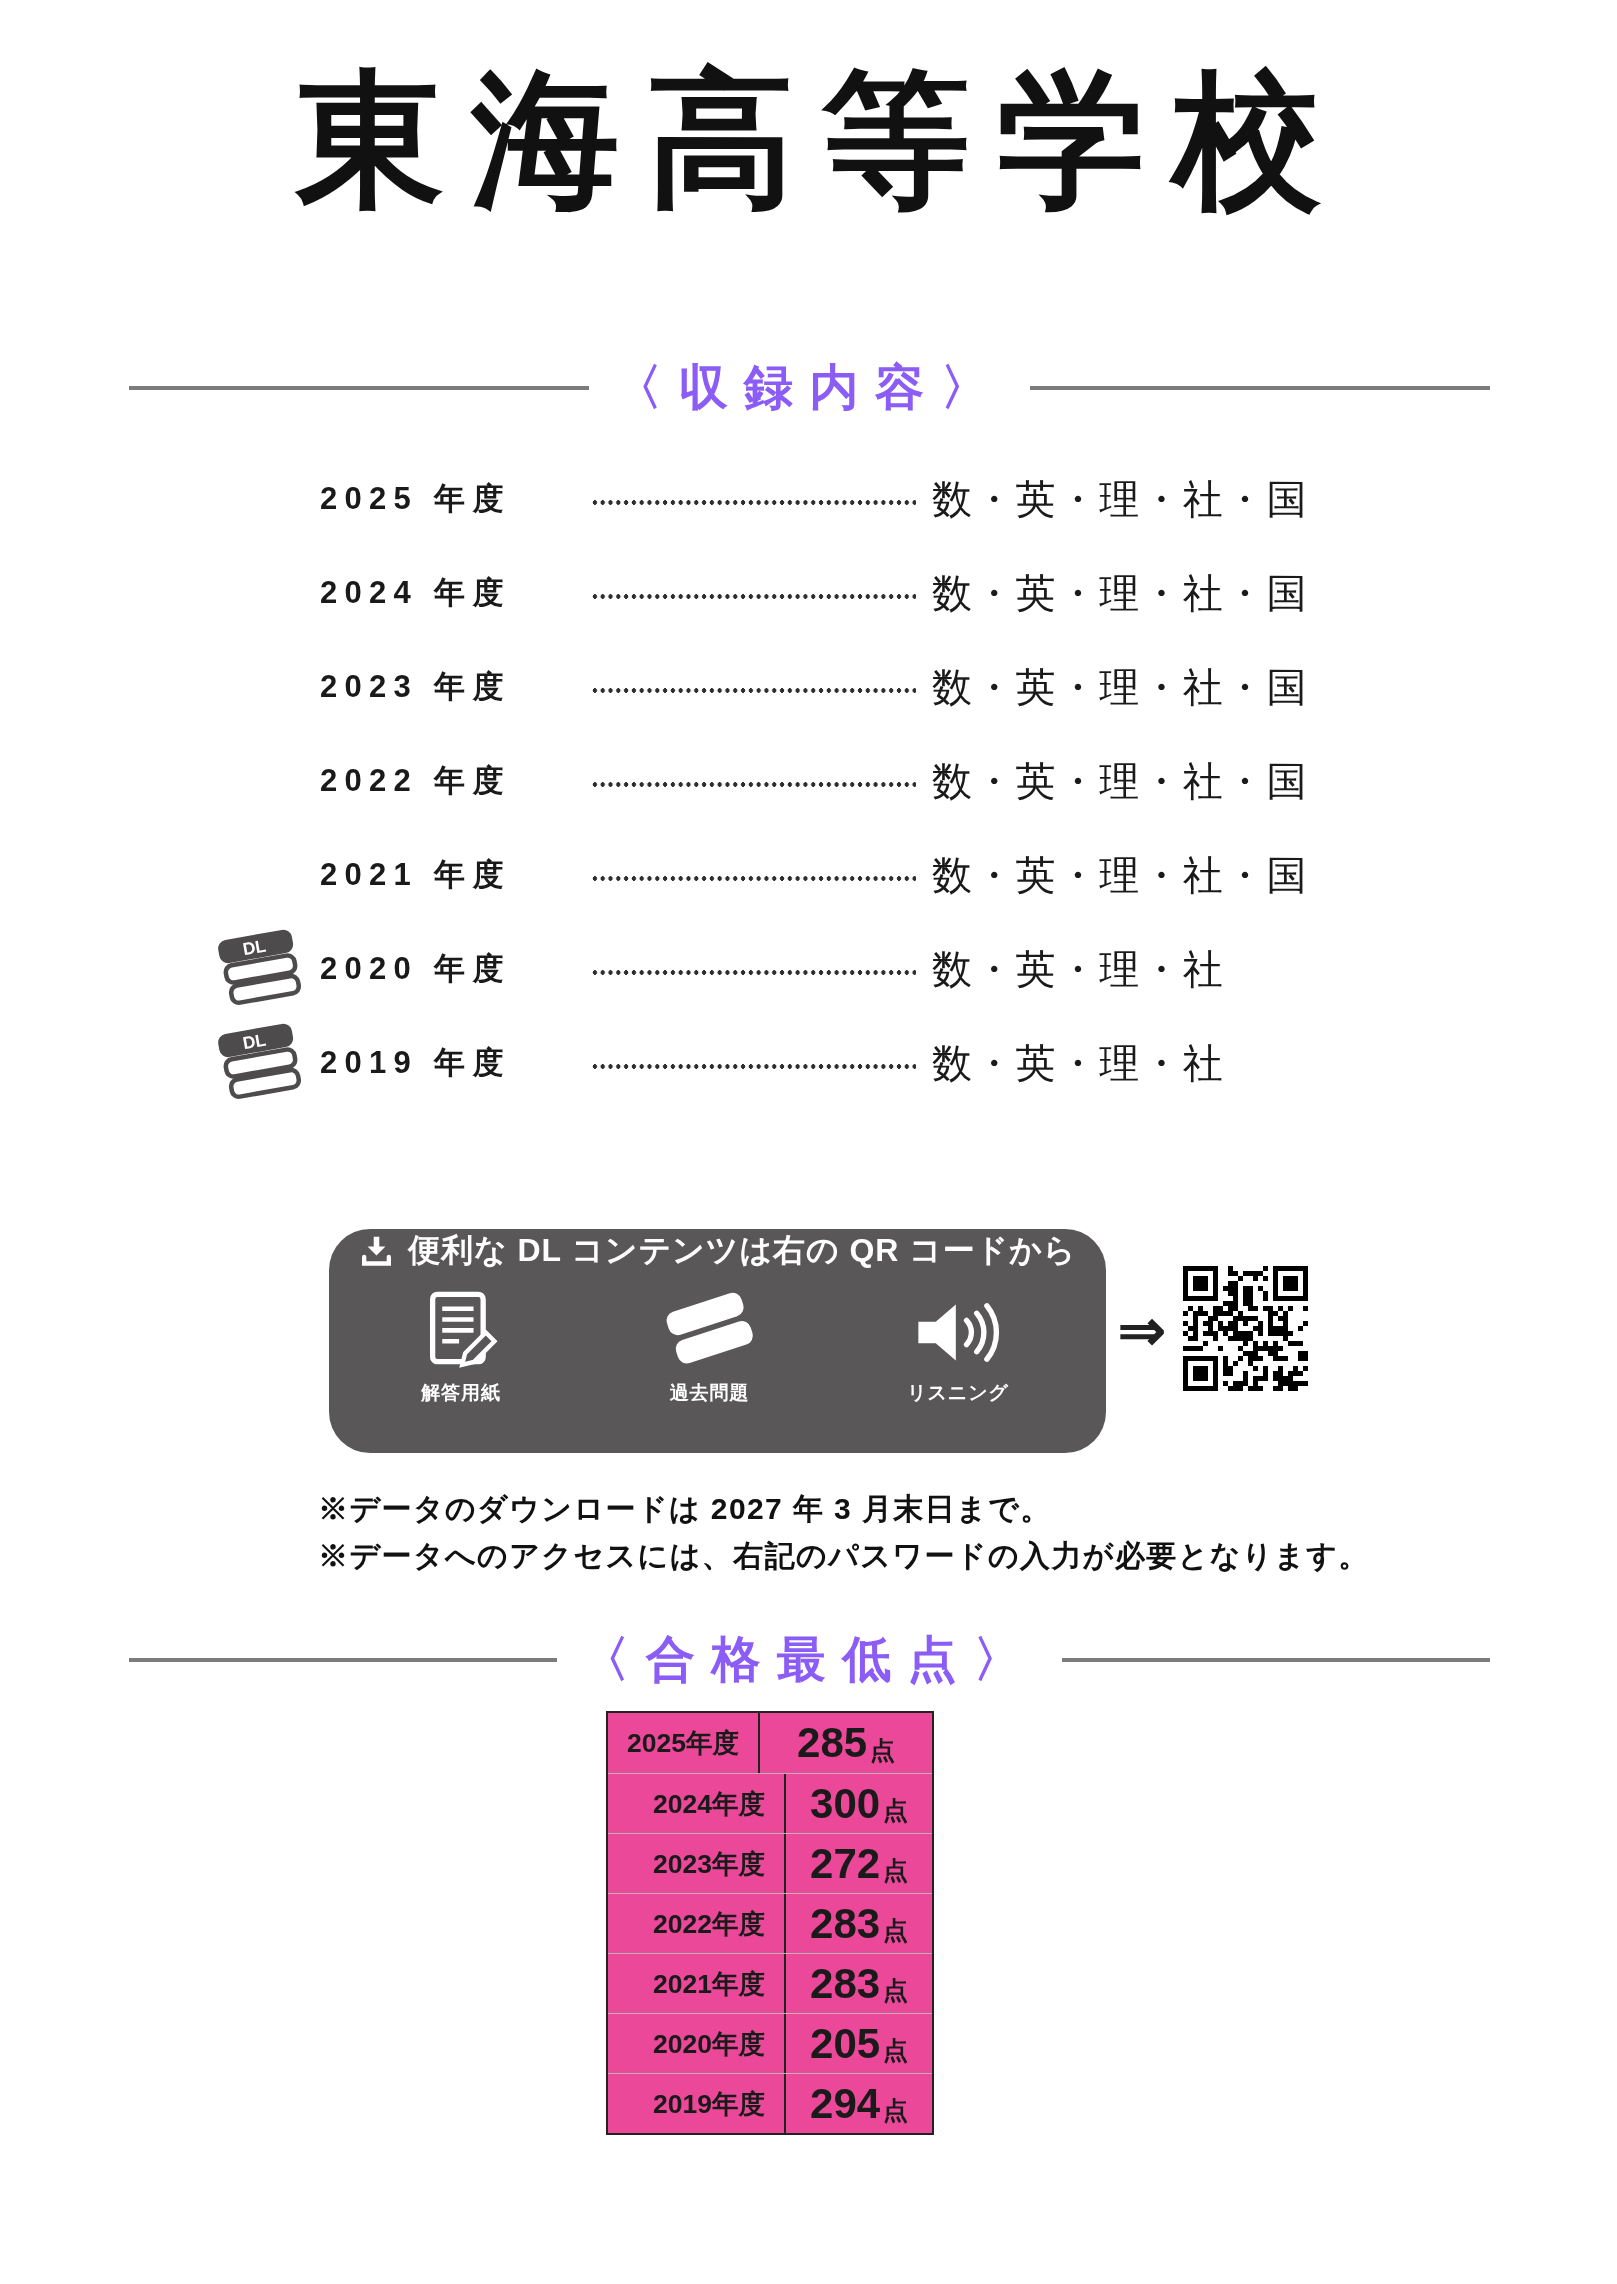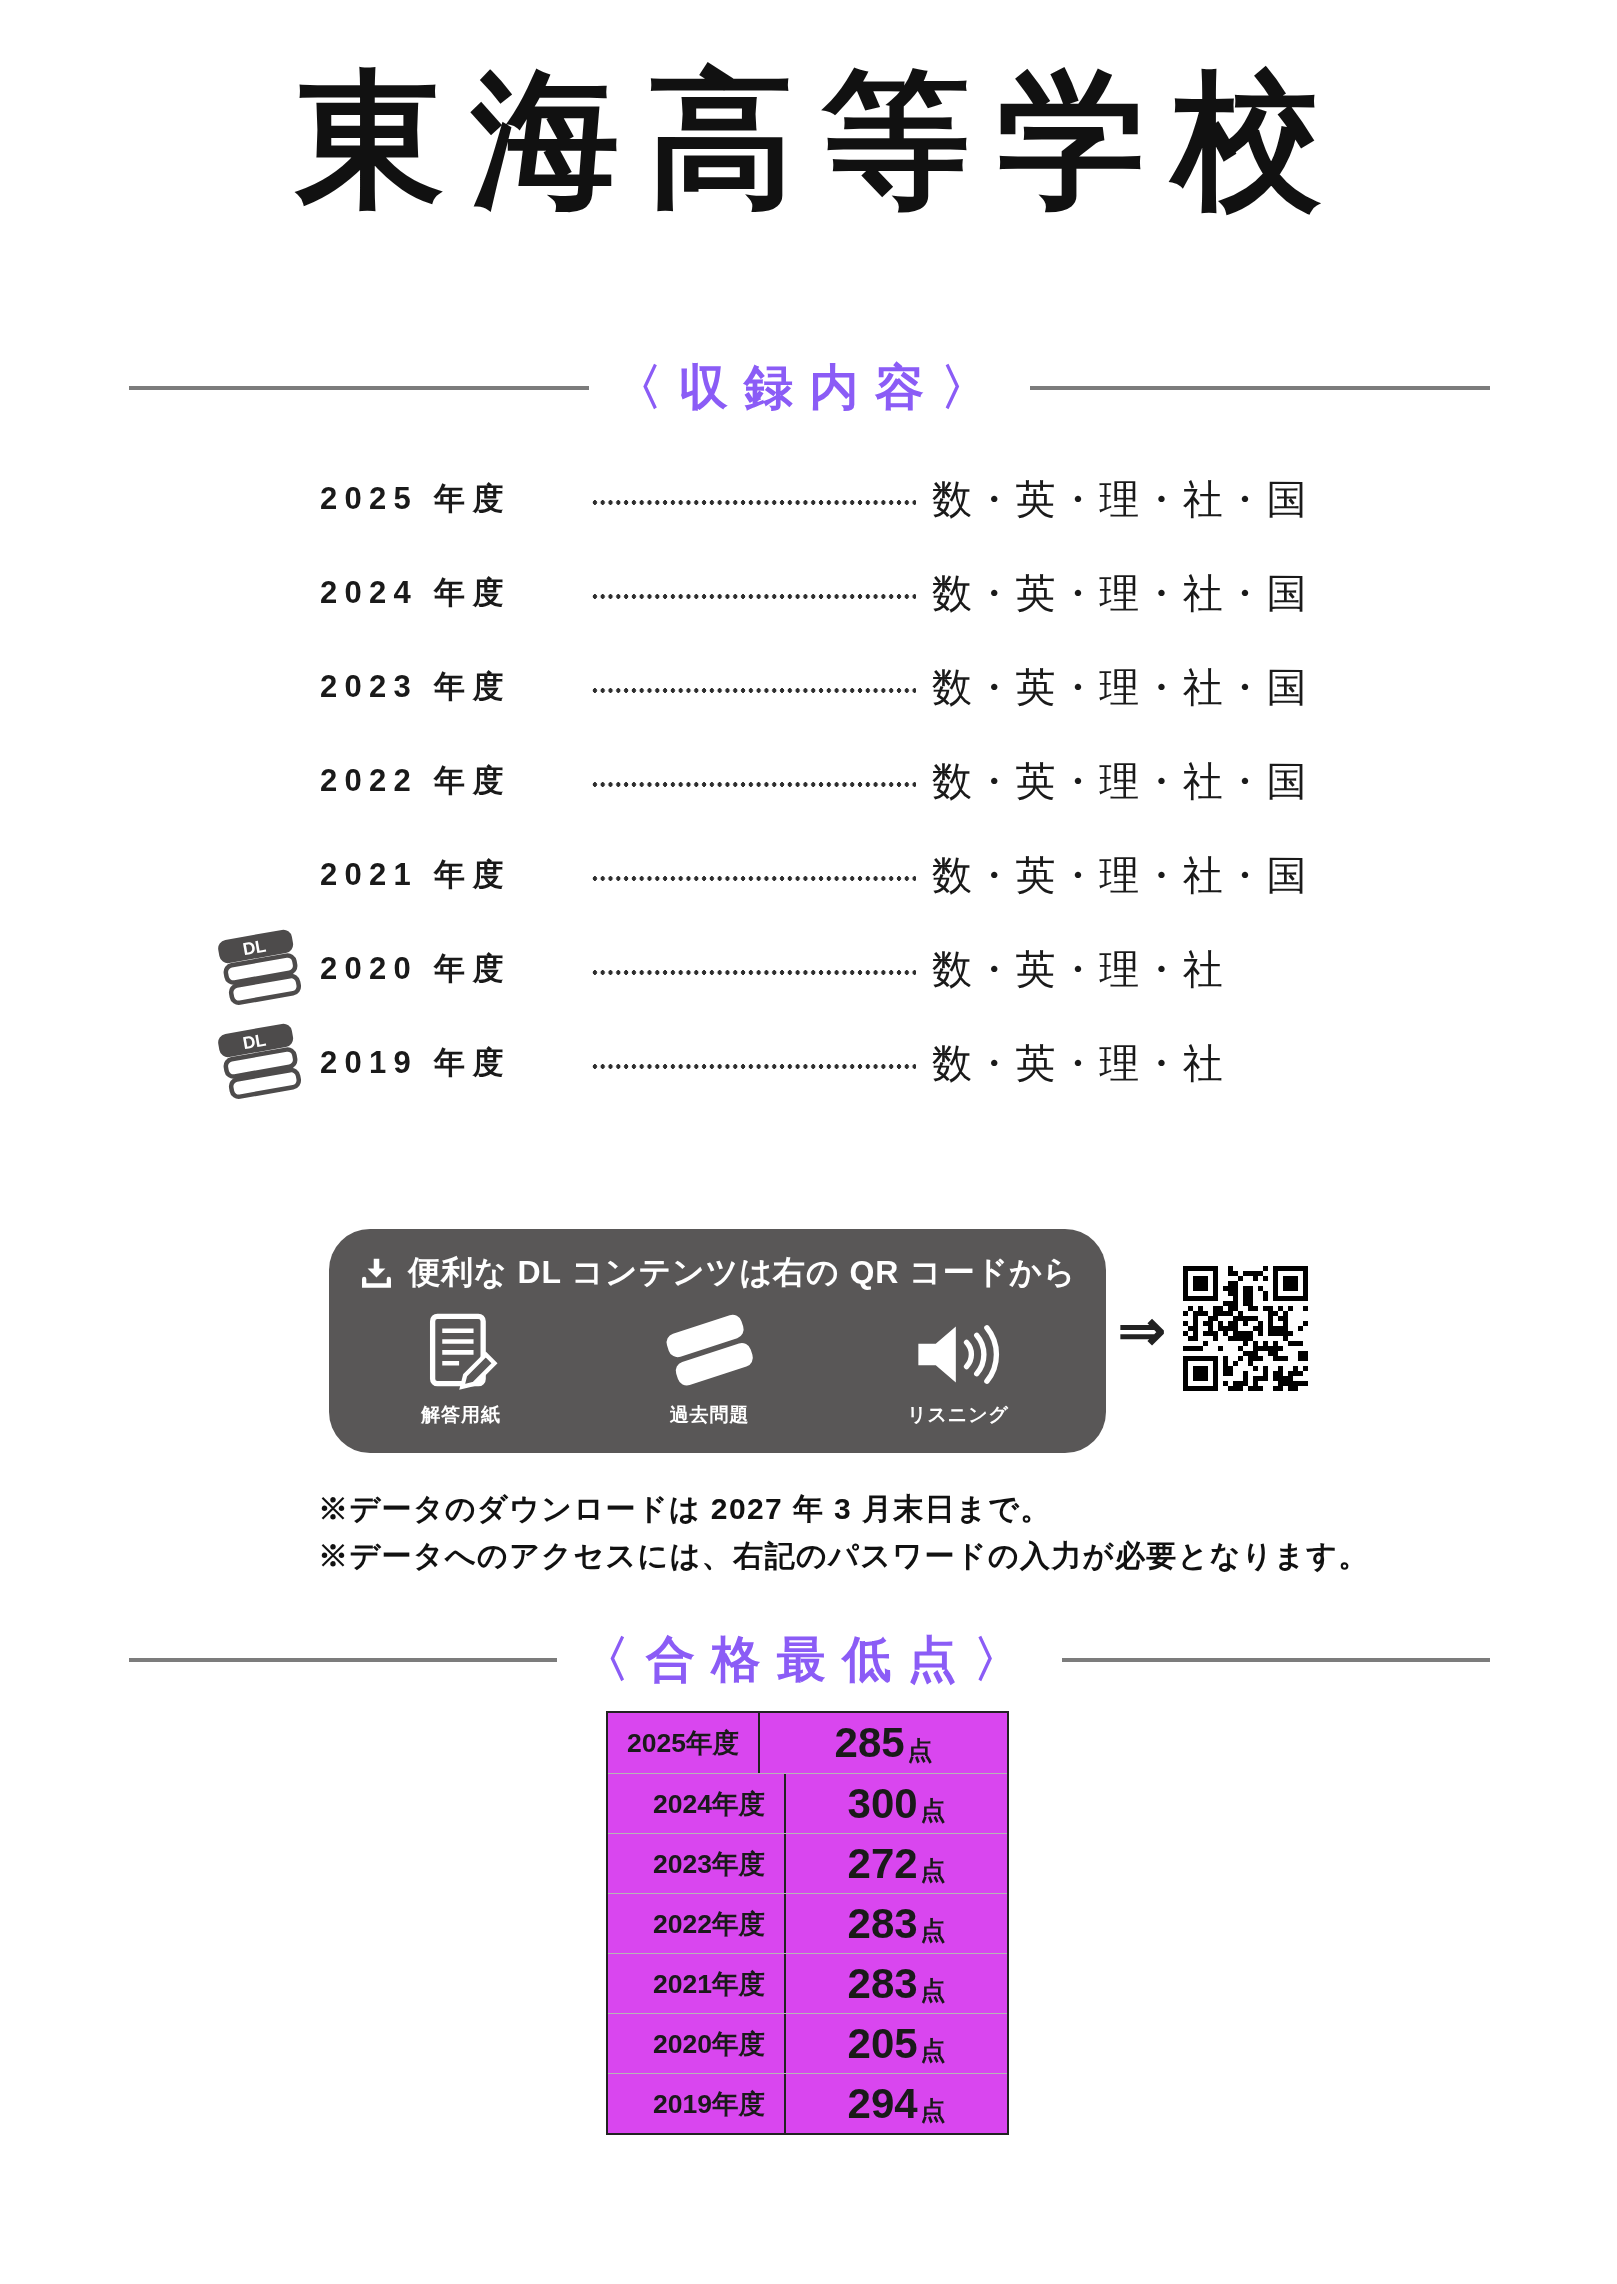--- a/index.html
+++ b/index.html
@@ -27,35 +27,35 @@
   .c-year { width:267px; font-size:31px; font-weight:700; letter-spacing:7.3px; white-space:nowrap; }
   .c-dots { flex:1; height:9.1px; margin:7.3px 16.4px 0 3.7px;
             background-image:radial-gradient(circle, #2e2e2e 2.2px, transparent 2.5px);
             background-size:7.8px 9.1px; background-repeat:repeat-x; background-position:left center; }
   .c-subj { width:393px; font-size:40px; font-weight:400; letter-spacing:1.8px; white-space:nowrap; }
 
   
   .dl-panel { position:absolute; left:329px; top:1229px; width:777px; height:224px;
               background:#595757; border-radius:41px; color:#fff; }
   .dl-panel-head { display:flex; justify-content:center; align-items:center; gap:12.8px;
-                   margin-top:22px; font-size:32px; font-weight:700; letter-spacing:0.9px; white-space:nowrap; }
+                   font-size:32px; font-weight:700; letter-spacing:0.9px; white-space:nowrap; }
   .dl-items { display:flex; justify-content:space-between; padding:12.8px 84px 0 68px; }
   .dl-item { display:flex; flex-direction:column; align-items:center; width:128px; }
   .dl-item-icium { height:84px; display:flex; align-items:flex-end; }
   .dl-item-label { font-size:19px; font-weight:700; margin-top:10px; letter-spacing:0.9px; white-space:nowrap; }
 
   .qr-arrow { position:absolute; left:1118px; top:1297px; font-size:57px; font-weight:700; color:#222; }
   .qr-code { position:absolute; left:1183px; top:1266px; width:125px; height:125px; }
 
   
   .notes { position:absolute; left:318px; top:1486px; font-size:30px; font-weight:600;
            line-height:1.56; letter-spacing:1.4px; color:#111; white-space:nowrap; }
 
   
-  .score-table { position:absolute; left:606px; top:1711px; width:403px; border:2.7px solid #222; background:#d946ef; }
+  .score-table { position:absolute; left:606px; top:1711px; width:328px; border:2.7px solid #222; background:#ec4899; }
   .t-row { display:flex; height:60px; }
   .t-row + .t-row { border-top:1.8px solid #b5b5b5;padding-left:26px; }
   .t-year { width:152px; border-right:2.7px solid #222; display:flex; align-items:center; justify-content:center;
             font-size:26.5px; font-weight:700; white-space:nowrap; }
   .t-score { flex:1; display:flex; align-items:center; justify-content:center; gap:2.7px; }
   .t-num { font-size:42px; font-weight:700; line-height:1; }
   .t-unit { font-size:25px; font-weight:700; margin-top:14.6px; line-height:1; }
 </style>
 </head>
 <body>

